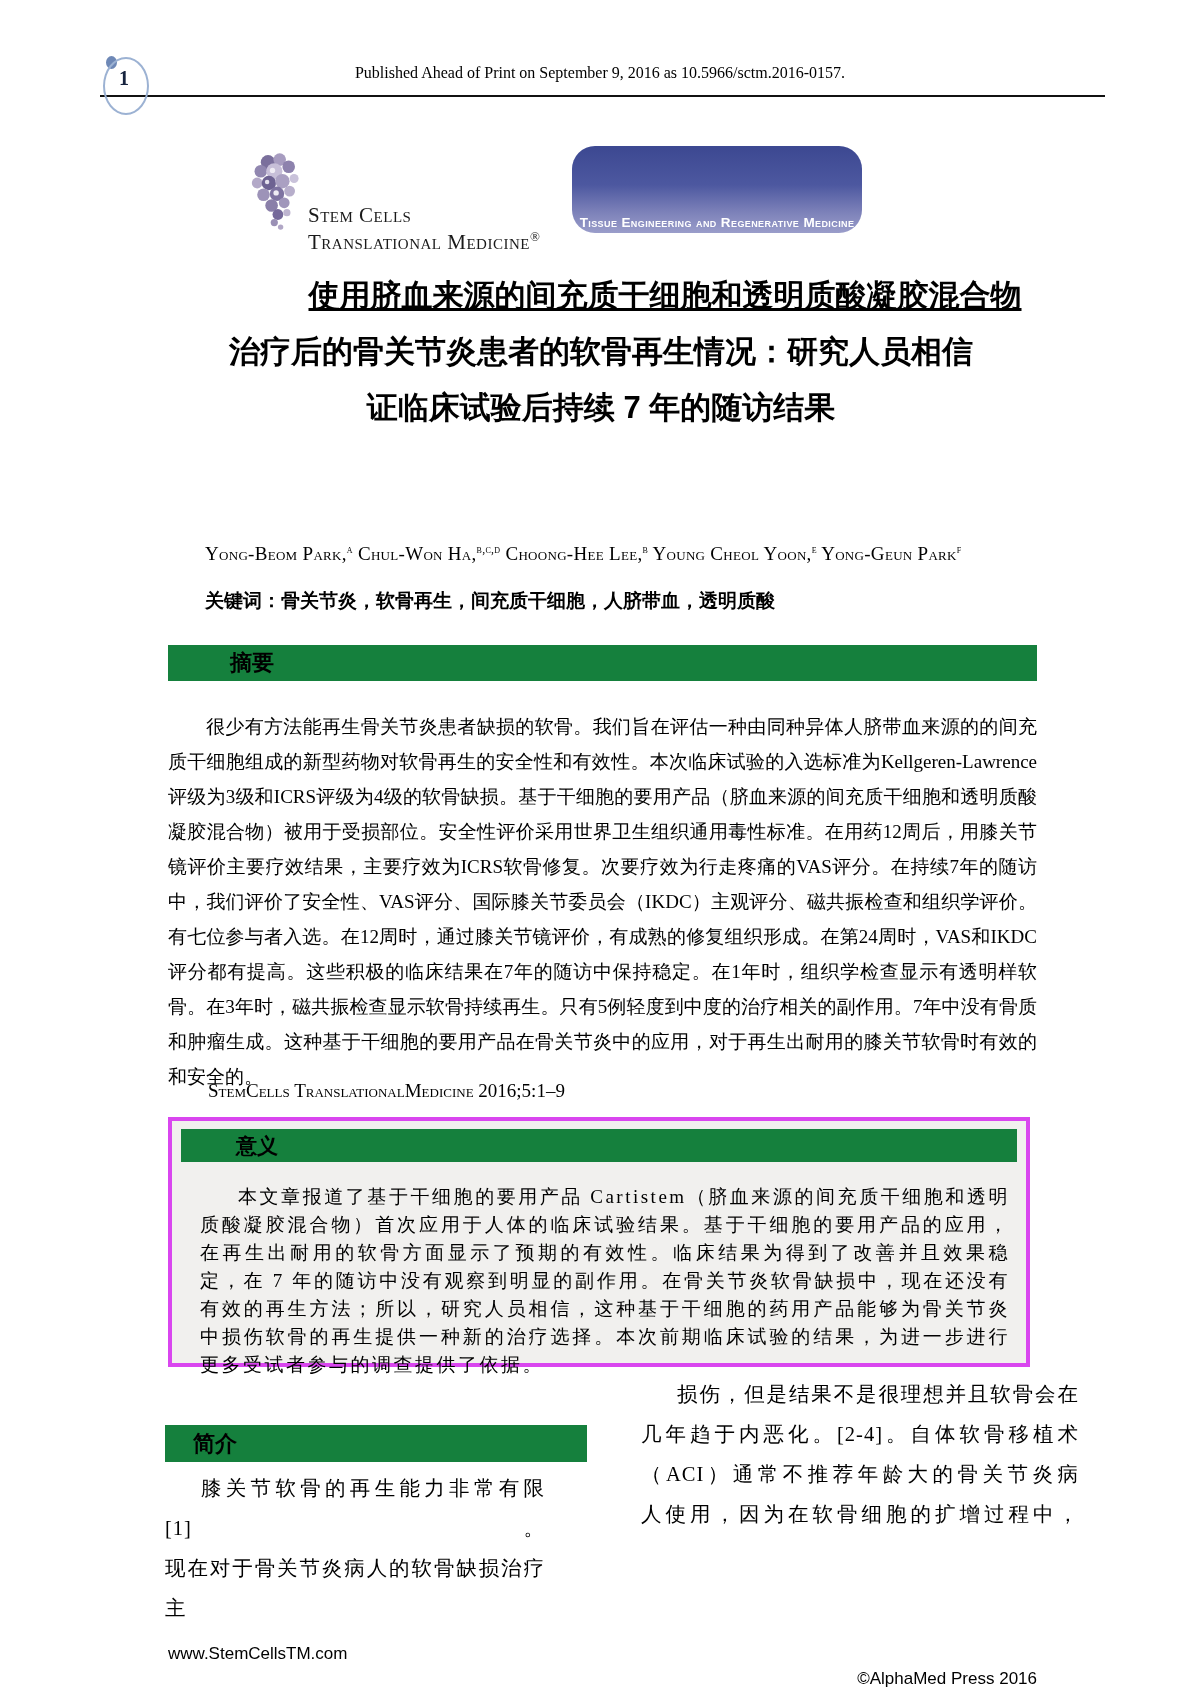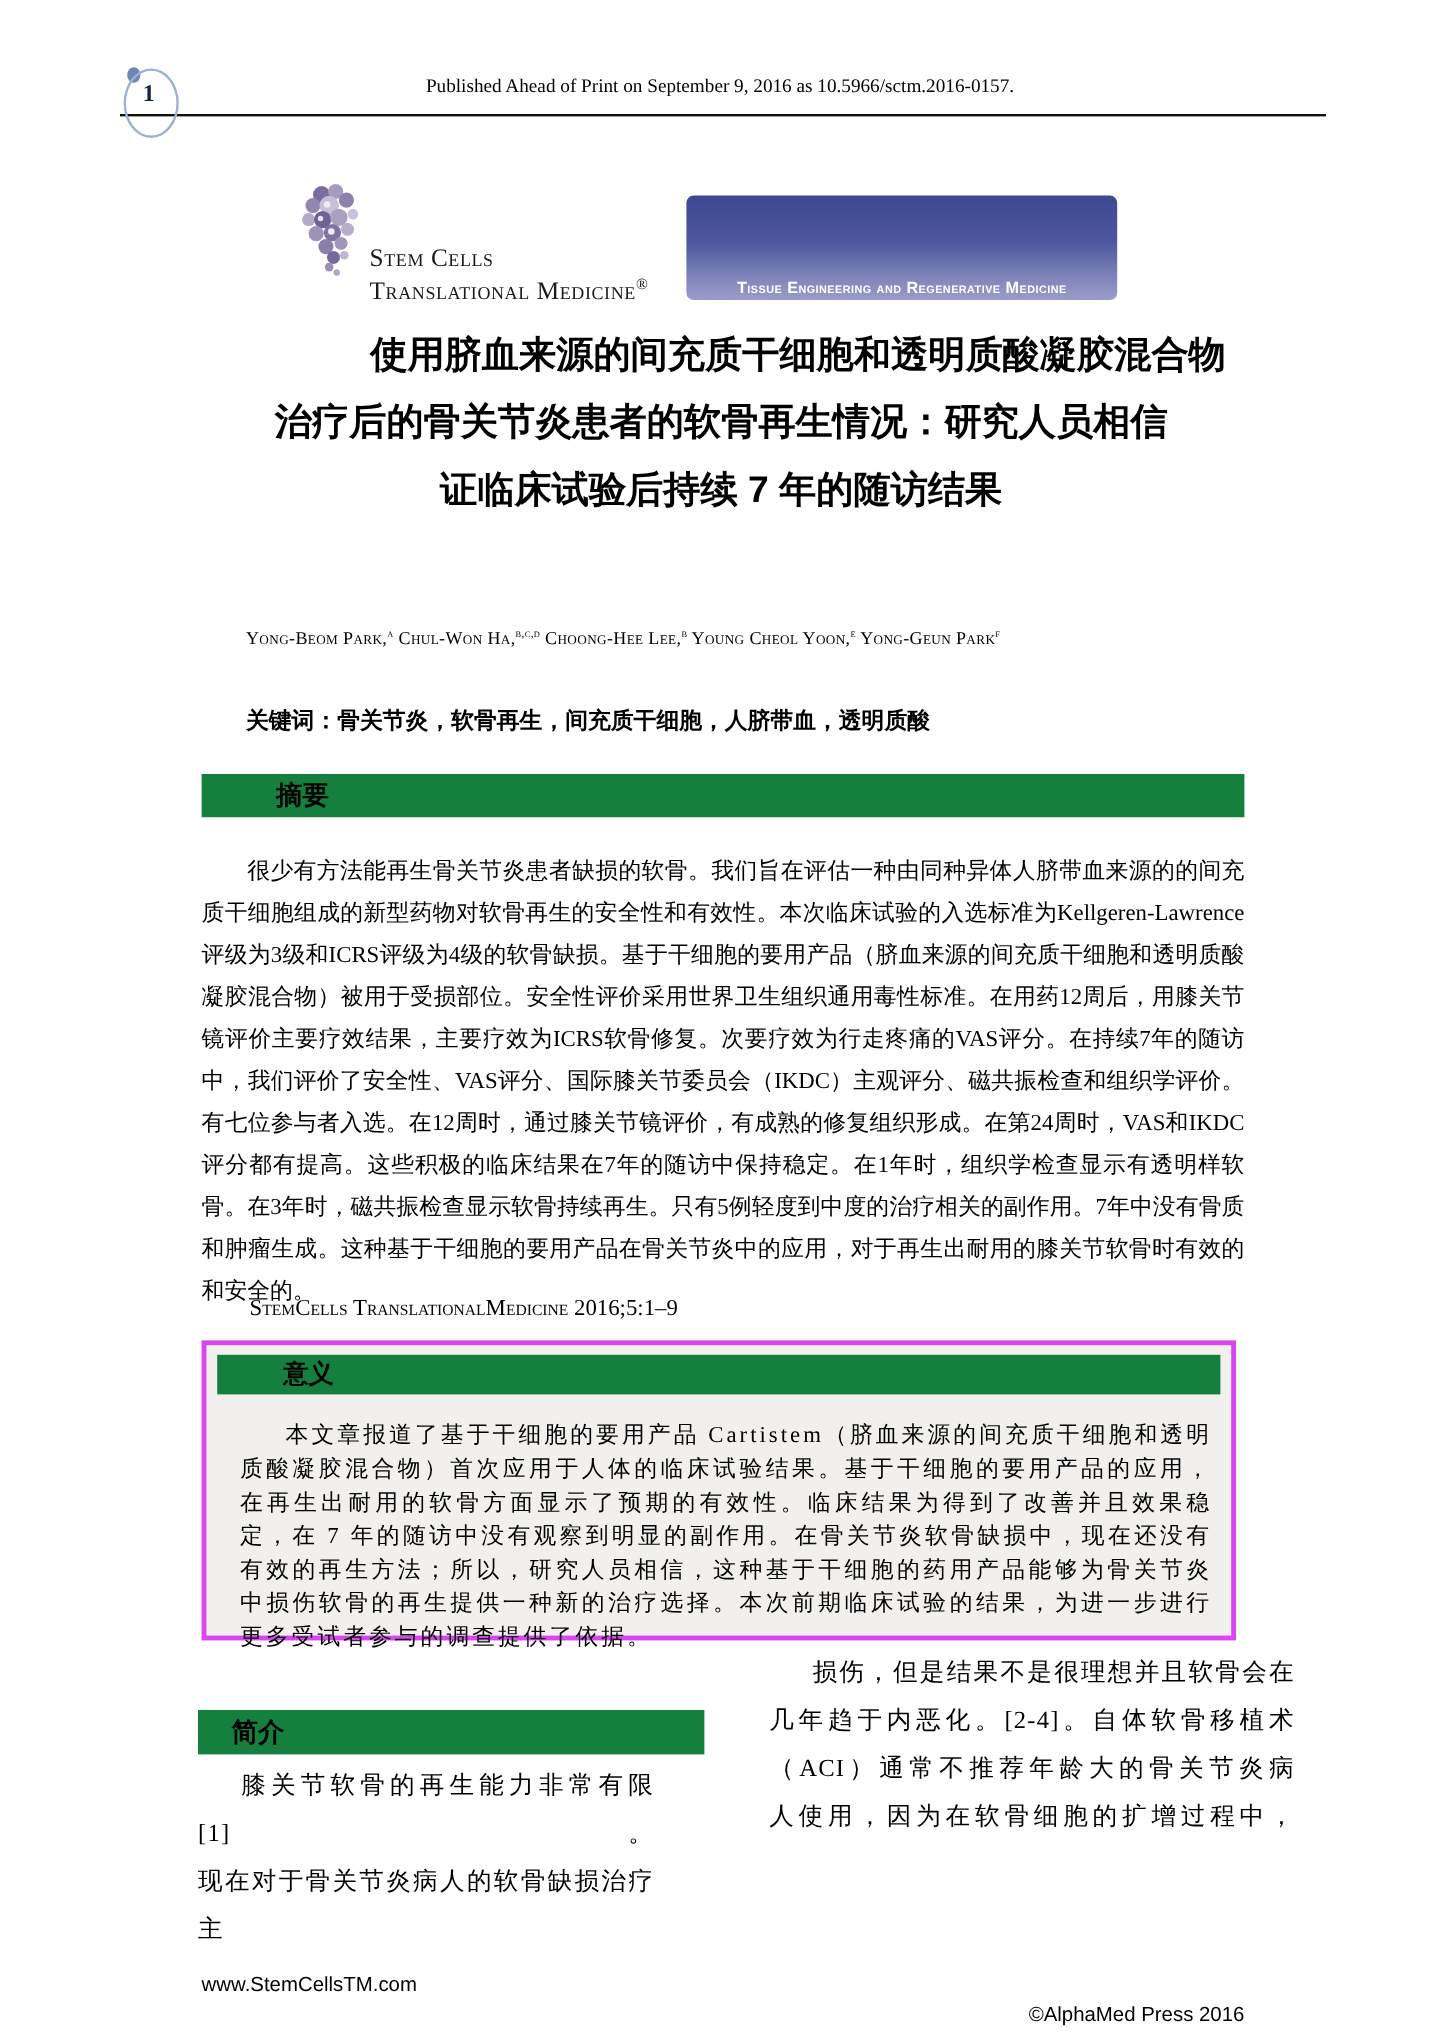--- a/index.html
+++ b/index.html
@@ -19,36 +19,36 @@
   .page-badge { position:absolute; top:57px; left:103px; width:46px; height:58px;
                 border:2px solid #9cb2d3; border-radius:50%; box-sizing:border-box; }
   .page-badge .num { position:absolute; top:8px; left:14px; font-weight:bold; font-size:20px; color:#16233e; }
   .corner-dot { position:absolute; top:56px; left:106px; width:11px; height:13px;
                 border-radius:50%; background:#6e88b6; }
 
   
   .logo-wrap { position:absolute; top:152px; left:250px; }
   .logo-text { position:absolute; top:162px; left:308px; line-height:27px;
                font-size:21px; letter-spacing:0.5px; color:#1a1a1a; }
-  .banner { position:absolute; top:163px; left:572px; width:359px; height:87px;
-            border-radius:6px;
+  .banner { position:absolute; top:146px; left:572px; width:290px; height:87px;
+            border-radius:23px;
             background:linear-gradient(to bottom, #3c4891 0%, #4d58a0 45%, #7b80b8 75%, #9a9dca 100%);
             display:flex; align-items:center; justify-content:center; padding-top:26px; box-sizing:border-box; }
   .banner-text { color:#fff; font-family:"Liberation Sans", sans-serif; font-weight:bold;
                  font-size:13.5px; letter-spacing:0.4px; white-space:nowrap; }
 
   
   .title-line { position:absolute; left:165px; width:872px; text-align:center;
                 font-family:"Liberation Sans", sans-serif; font-weight:bold; font-size:31px;
                 height:56px; line-height:56px; white-space:nowrap; }
-  .t1 { top:268px; padding-left:64px; }
+  .t1 { top:268px; padding-left:64px;text-decoration:underline; }
   .t2 { top:324px; }
   .t3 { top:380px; }
-  .authors { position:absolute; top:476px; left:165px; width:860px;
-             font-size:15px; line-height:35px; text-indent:40px; letter-spacing:0.3px; }
+  .authors { position:absolute; top:496px; left:165px; width:860px;
+             font-size:19px; line-height:35px; text-indent:40px; letter-spacing:0.3px; }
   .keywords { position:absolute; top:588px; left:205px; font-size:19px; font-weight:bold;
               font-family:Liberation Mono, monospace; }
 
   
   .bar { background:#15803d; font-family:"Liberation Sans", sans-serif; font-weight:bold; }
   .abstract-bar { position:absolute; top:645px; left:168px; width:869px; height:36px;
                   line-height:36px; font-size:22px; padding-left:62px; box-sizing:border-box; }
   .abstract-body { position:absolute; top:690px; left:168px; width:869px;
                    font-size:19px; line-height:35px; text-align:justify; text-indent:2em; }
   .citation { position:absolute; top:1040px; left:208px; font-size:19px; }

